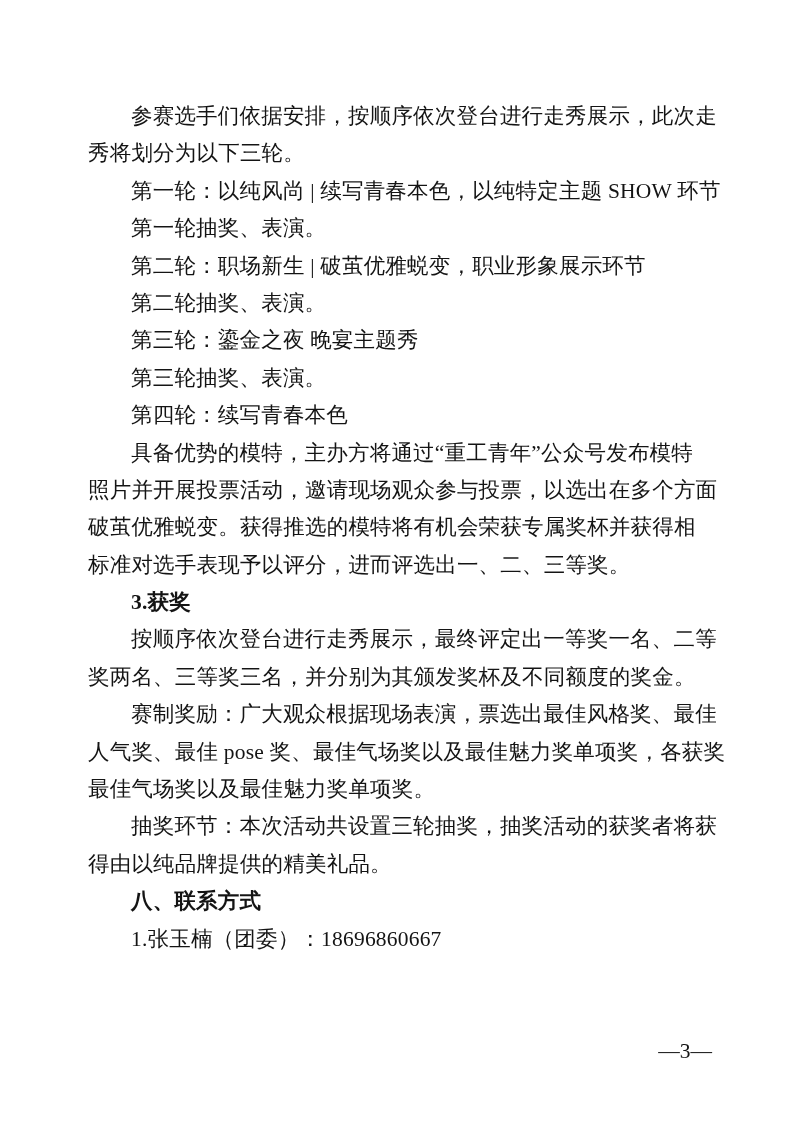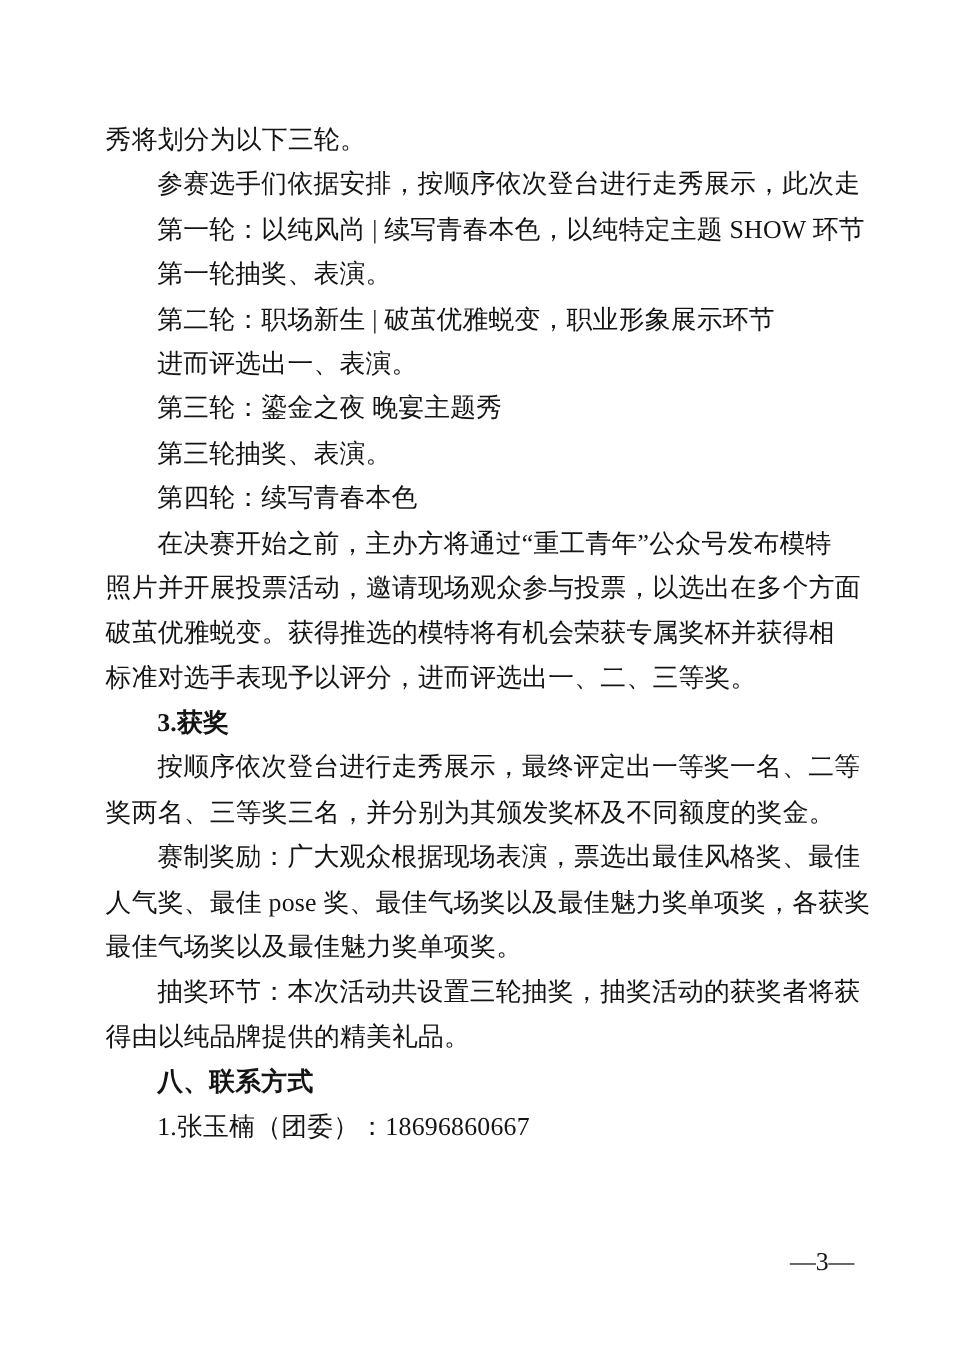--- a/index.html
+++ b/index.html
@@ -46,30 +46,30 @@
     font-size: 21.5px;
     line-height: 37.4px;
     color: #141414;
   }
 </style>
 </head>
 <body>
 
 <div class="page">
   <div class="doc-body">
+      <div class="line indent">参赛选手们依据安排，按顺序依次登台进行走秀展示，此次走</div>
       <div class="line">秀将划分为以下三轮。</div>
-      <div class="line indent">参赛选手们依据安排，按顺序依次登台进行走秀展示，此次走</div>
       <div class="line indent">第一轮：以纯风尚 | 续写青春本色，以纯特定主题 SHOW 环节</div>
       <div class="line indent">第一轮抽奖、表演。</div>
       <div class="line indent">第二轮：职场新生 | 破茧优雅蜕变，职业形象展示环节</div>
-      <div class="line indent">进而评选出一、表演。</div>
+      <div class="line indent">第二轮抽奖、表演。</div>
       <div class="line indent">第三轮：鎏金之夜 晚宴主题秀</div>
       <div class="line indent">第三轮抽奖、表演。</div>
       <div class="line indent">第四轮：续写青春本色</div>
-      <div class="line indent">在决赛开始之前，主办方将通过“重工青年”公众号发布模特</div>
+      <div class="line indent">具备优势的模特，主办方将通过“重工青年”公众号发布模特</div>
       <div class="line">照片并开展投票活动，邀请现场观众参与投票，以选出在多个方面</div>
       <div class="line">破茧优雅蜕变。获得推选的模特将有机会荣获专属奖杯并获得相</div>
       <div class="line">标准对选手表现予以评分，进而评选出一、二、三等奖。</div>
       <div class="line indent heading-serif">3.获奖</div>
       <div class="line indent">按顺序依次登台进行走秀展示，最终评定出一等奖一名、二等</div>
       <div class="line">奖两名、三等奖三名，并分别为其颁发奖杯及不同额度的奖金。</div>
       <div class="line indent">赛制奖励：广大观众根据现场表演，票选出最佳风格奖、最佳</div>
       <div class="line">人气奖、最佳 pose 奖、最佳气场奖以及最佳魅力奖单项奖，各获奖</div>
       <div class="line">最佳气场奖以及最佳魅力奖单项奖。</div>
       <div class="line indent">抽奖环节：本次活动共设置三轮抽奖，抽奖活动的获奖者将获</div>

